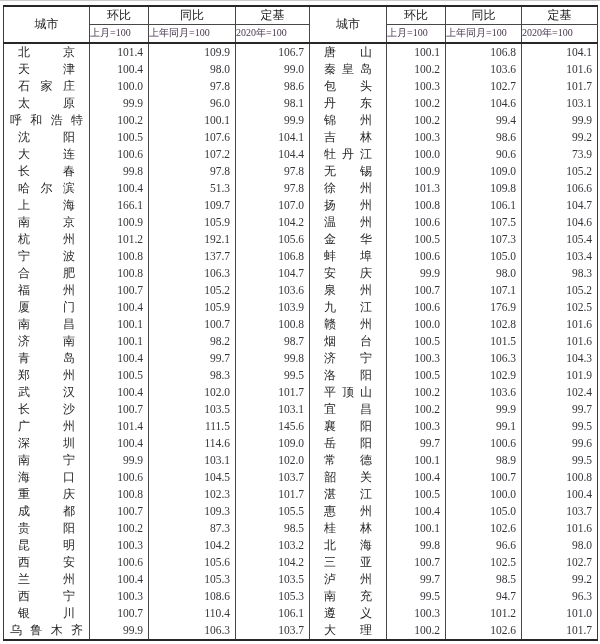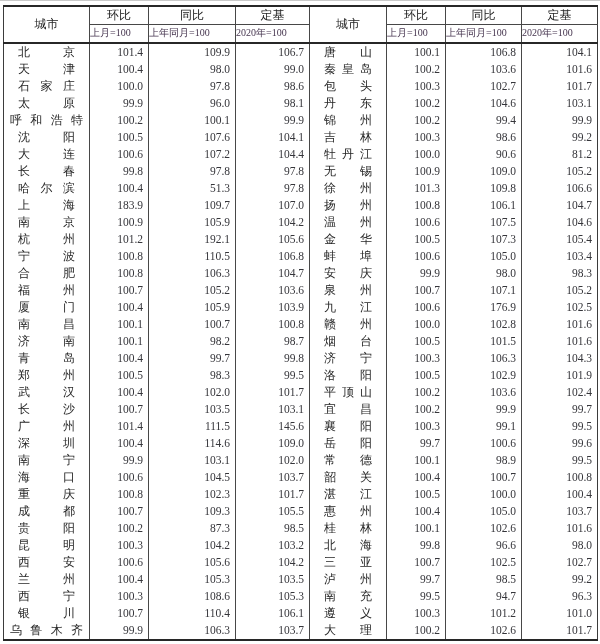--- a/index.html
+++ b/index.html
@@ -234,21 +234,21 @@
         <td class="num vline">104.4</td>
         <td class="city-cell vline">
           <div class="city n3">
             <span>牡</span>
             <span>丹</span>
             <span>江</span>
           </div>
         </td>
         <td class="num vline">100.0</td>
         <td class="num vline">90.6</td>
-        <td class="num vline">81.2</td>
+        <td class="num vline">73.9</td>
       </tr>
       <tr>
         <td class="city-cell">
           <div class="city n2">
             <span>长</span>
             <span>春</span>
           </div>
         </td>
         <td class="num vline">99.8</td>
         <td class="num vline">97.8</td>
@@ -284,21 +284,21 @@
         <td class="num vline">109.8</td>
         <td class="num vline">106.6</td>
       </tr>
       <tr>
         <td class="city-cell">
           <div class="city n2">
             <span>上</span>
             <span>海</span>
           </div>
         </td>
-        <td class="num vline">183.9</td>
+        <td class="num vline">166.1</td>
         <td class="num vline">109.7</td>
         <td class="num vline">107.0</td>
         <td class="city-cell vline">
           <div class="city n2">
             <span>扬</span>
             <span>州</span>
           </div>
         </td>
         <td class="num vline">100.8</td>
         <td class="num vline">106.1</td>
@@ -345,21 +345,21 @@
         <td class="num vline">105.4</td>
       </tr>
       <tr>
         <td class="city-cell">
           <div class="city n2">
             <span>宁</span>
             <span>波</span>
           </div>
         </td>
         <td class="num vline">100.8</td>
-        <td class="num vline">110.5</td>
+        <td class="num vline">137.7</td>
         <td class="num vline">106.8</td>
         <td class="city-cell vline">
           <div class="city n2">
             <span>蚌</span>
             <span>埠</span>
           </div>
         </td>
         <td class="num vline">100.6</td>
         <td class="num vline">105.0</td>
         <td class="num vline">103.4</td>

